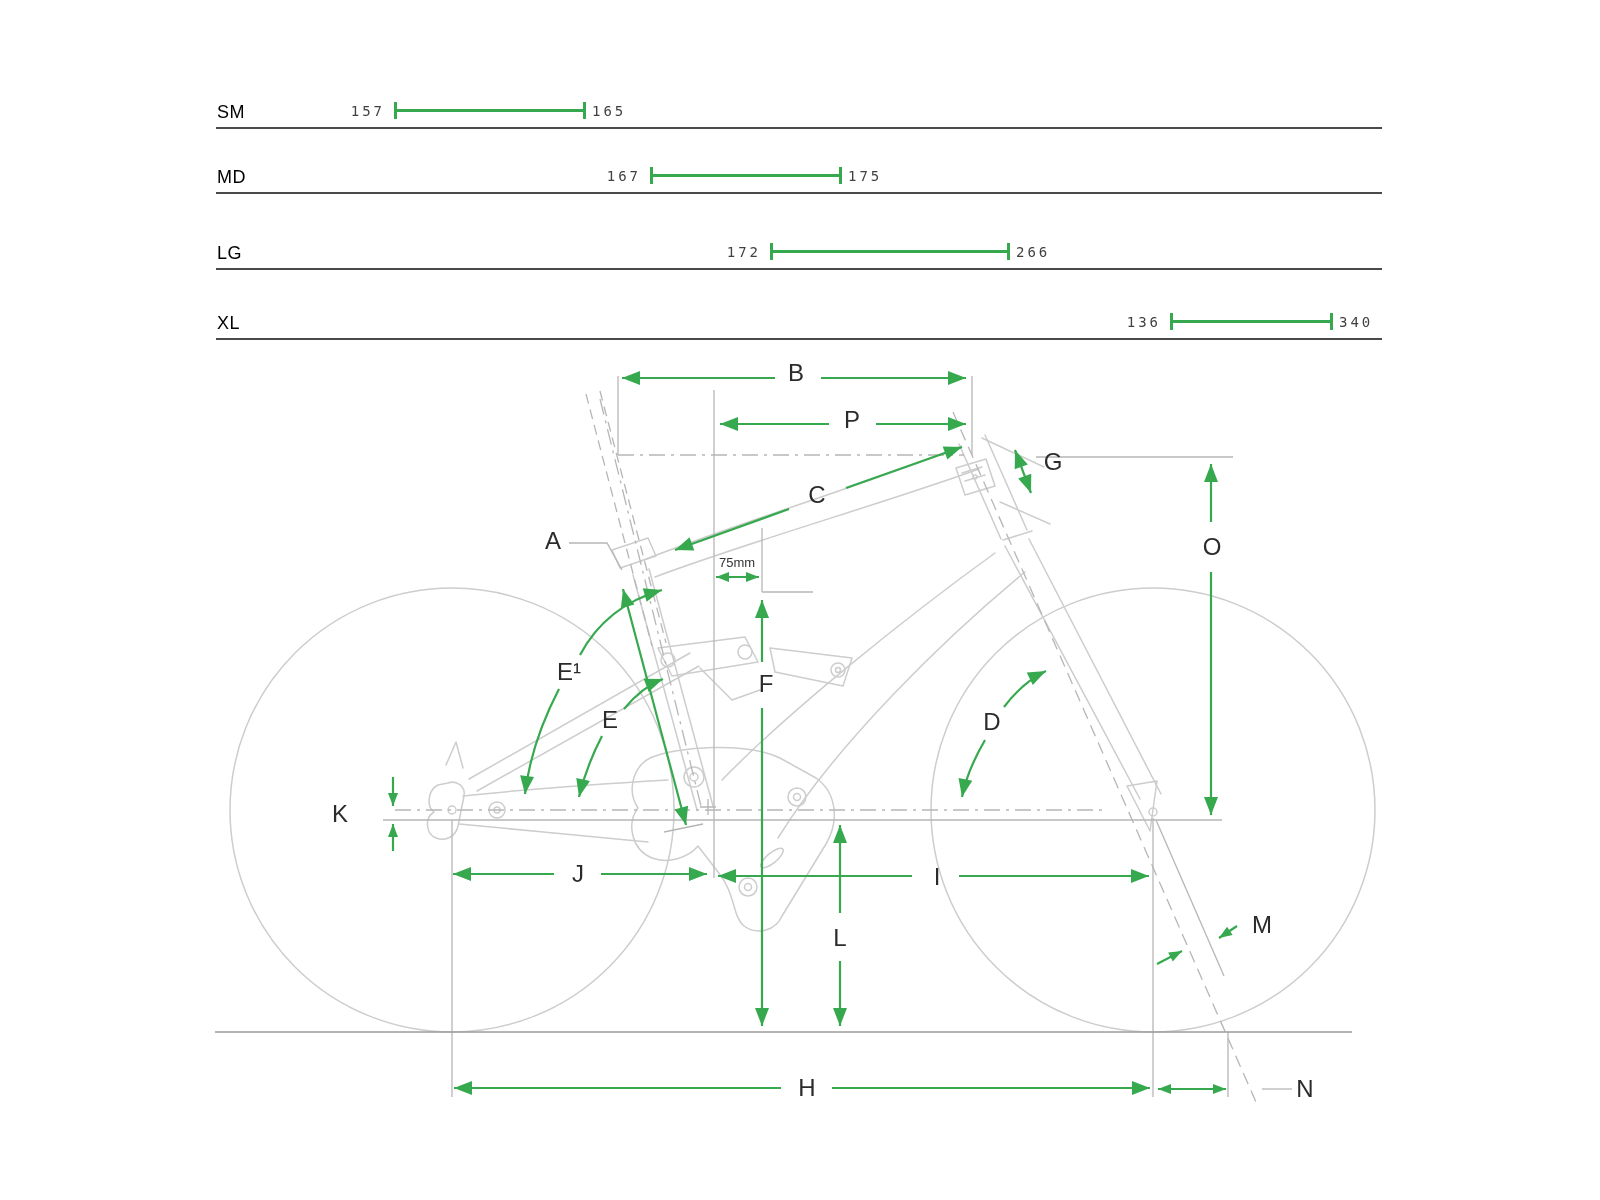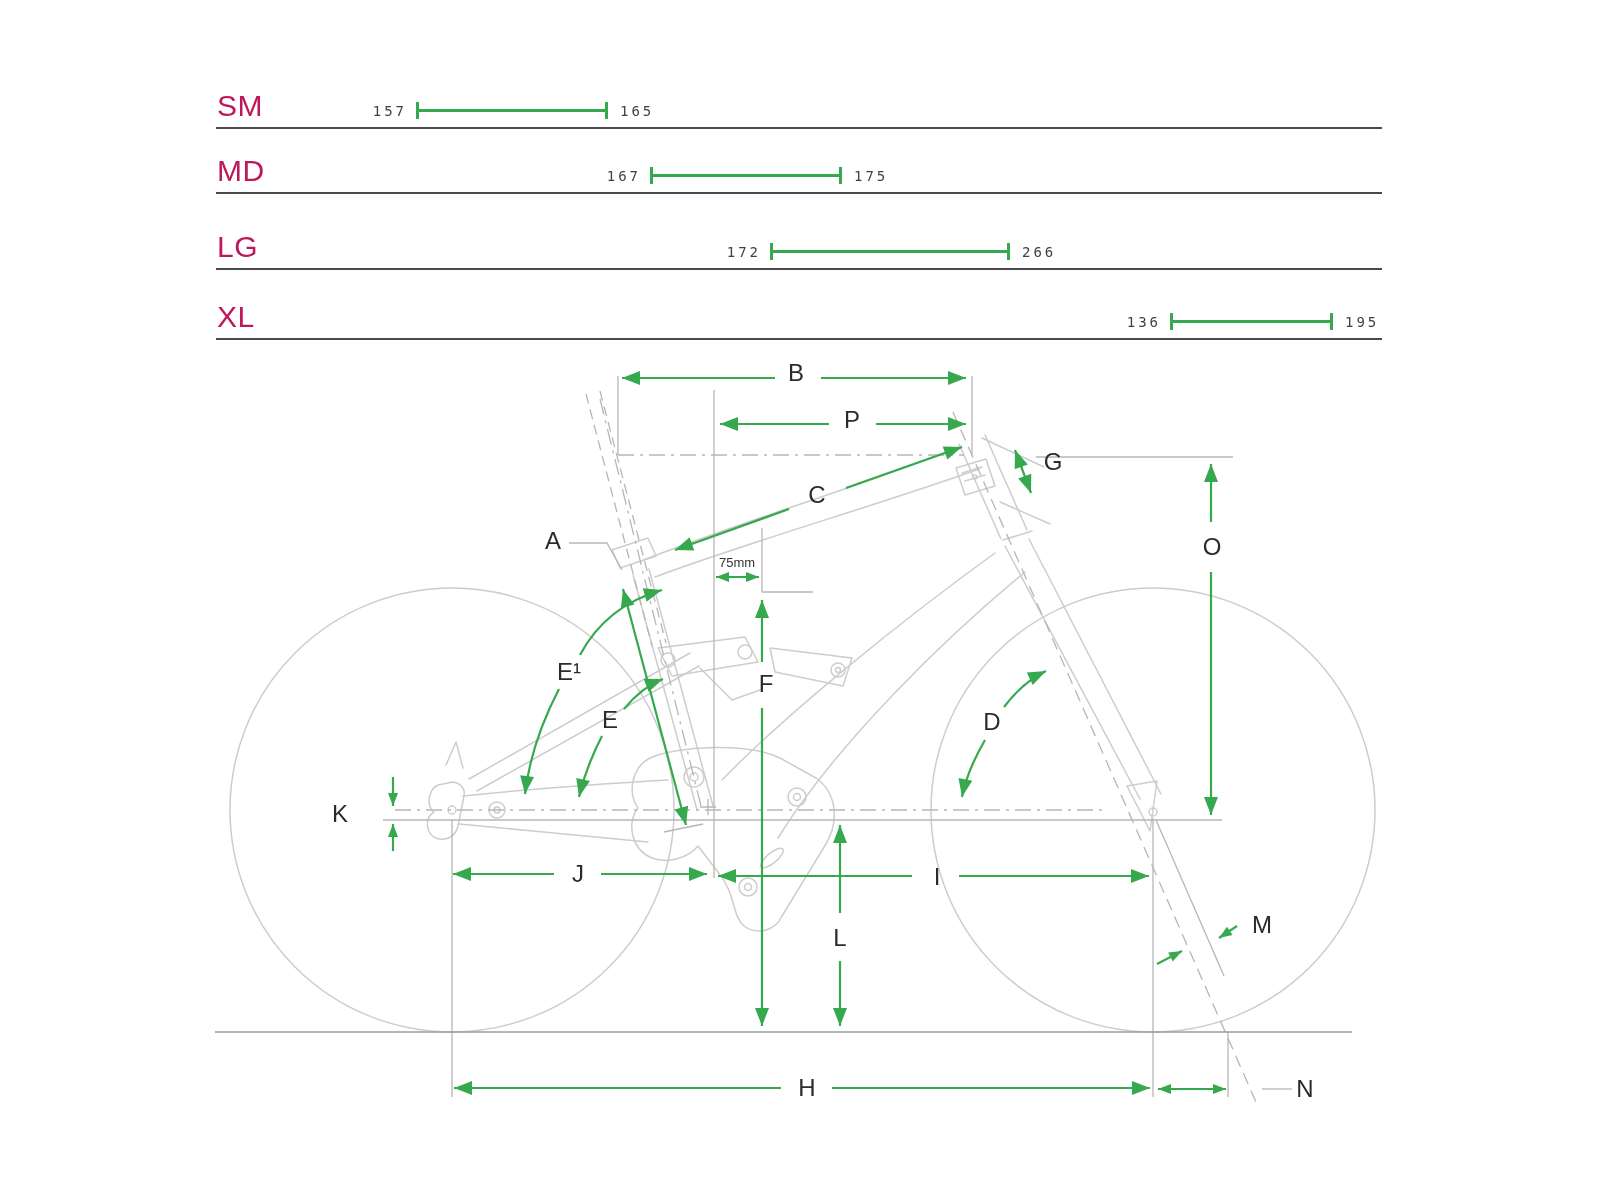--- a/index.html
+++ b/index.html
@@ -2,49 +2,49 @@
 <html><head>
 <meta charset="utf-8">
 <style>
   html,body{margin:0;padding:0;background:#ffffff;}
   body{width:1600px;height:1200px;position:relative;overflow:hidden;
        font-family:"Liberation Sans",sans-serif;}
   .stage{position:absolute;inset:0;}
   
   .size-row{position:absolute;left:216px;width:1166px;height:42px;
             border-bottom:2px solid #4a4a4a;}
-  .size-label{position:absolute;left:1px;bottom:4px;font-size:30px;
-              font-weight:500;letter-spacing:.5px;color:#be185d;}
+  .size-label{position:absolute;left:1px;bottom:4px;font-size:18px;
+              font-weight:500;letter-spacing:.5px;color:#000000;}
   .range{position:absolute;height:3px;background:#36a94e;top:24px;}
   .range::before,.range::after{content:"";position:absolute;top:-7px;
               width:3px;height:17px;background:#36a94e;}
   .range::before{left:0;}
   .range::after{right:0;}
   .num{position:absolute;top:50%;transform:translateY(-50%);
        font-family:"DejaVu Sans Mono",monospace;font-size:14px;
        letter-spacing:3px;color:#414141;white-space:nowrap;}
   .num-min{right:100%;margin-right:9px;}
-  .num-max{left:100%;margin-left:12px;}
+  .num-max{left:100%;margin-left:6px;}
   
   svg.geo{position:absolute;inset:0;}
   .dim{font-size:24px;fill:#2b2b2b;text-anchor:middle;
        font-family:"Liberation Sans",sans-serif;}
   .small-note{font-size:13px;fill:#333333;text-anchor:middle;
        font-family:"Liberation Sans",sans-serif;}
 </style>
 </head>
 <body>
 
 <div class="stage">
 
   <section>
 
     <div class="size-row" style="top:85px">
       <div class="size-label">SM</div>
-      <div class="range" style="left:200px;width:192px">
+      <div class="range" style="left:178px;width:192px">
         <span class="num num-min">157</span>
         <span class="num num-max">165</span>
       </div>
     </div>
 
     <div class="size-row" style="top:150px">
       <div class="size-label">MD</div>
       <div class="range" style="left:434px;width:192px">
         <span class="num num-min">167</span>
         <span class="num num-max">175</span>
@@ -56,21 +56,21 @@
       <div class="range" style="left:554px;width:240px">
         <span class="num num-min">172</span>
         <span class="num num-max">266</span>
       </div>
     </div>
 
     <div class="size-row" style="top:296px">
       <div class="size-label">XL</div>
       <div class="range" style="left:954px;width:163px">
         <span class="num num-min">136</span>
-        <span class="num num-max">195</span>
+        <span class="num num-max">340</span>
       </div>
     </div>
   </section>
 
   <svg class="geo" width="1600" height="1200" viewBox="0 0 1600 1200">
     <defs>
       <marker id="ah" viewBox="0 0 20 16" markerWidth="20" markerHeight="16" refX="19" refY="8" orient="auto-start-reverse" markerUnits="userSpaceOnUse">
         <path d="M1,1 L19,8 L1,15 Z" fill="#36a94e"></path>
       </marker>
       <marker id="ahs" viewBox="0 0 15 12" markerWidth="15" markerHeight="12" refX="14" refY="6" orient="auto-start-reverse" markerUnits="userSpaceOnUse">

